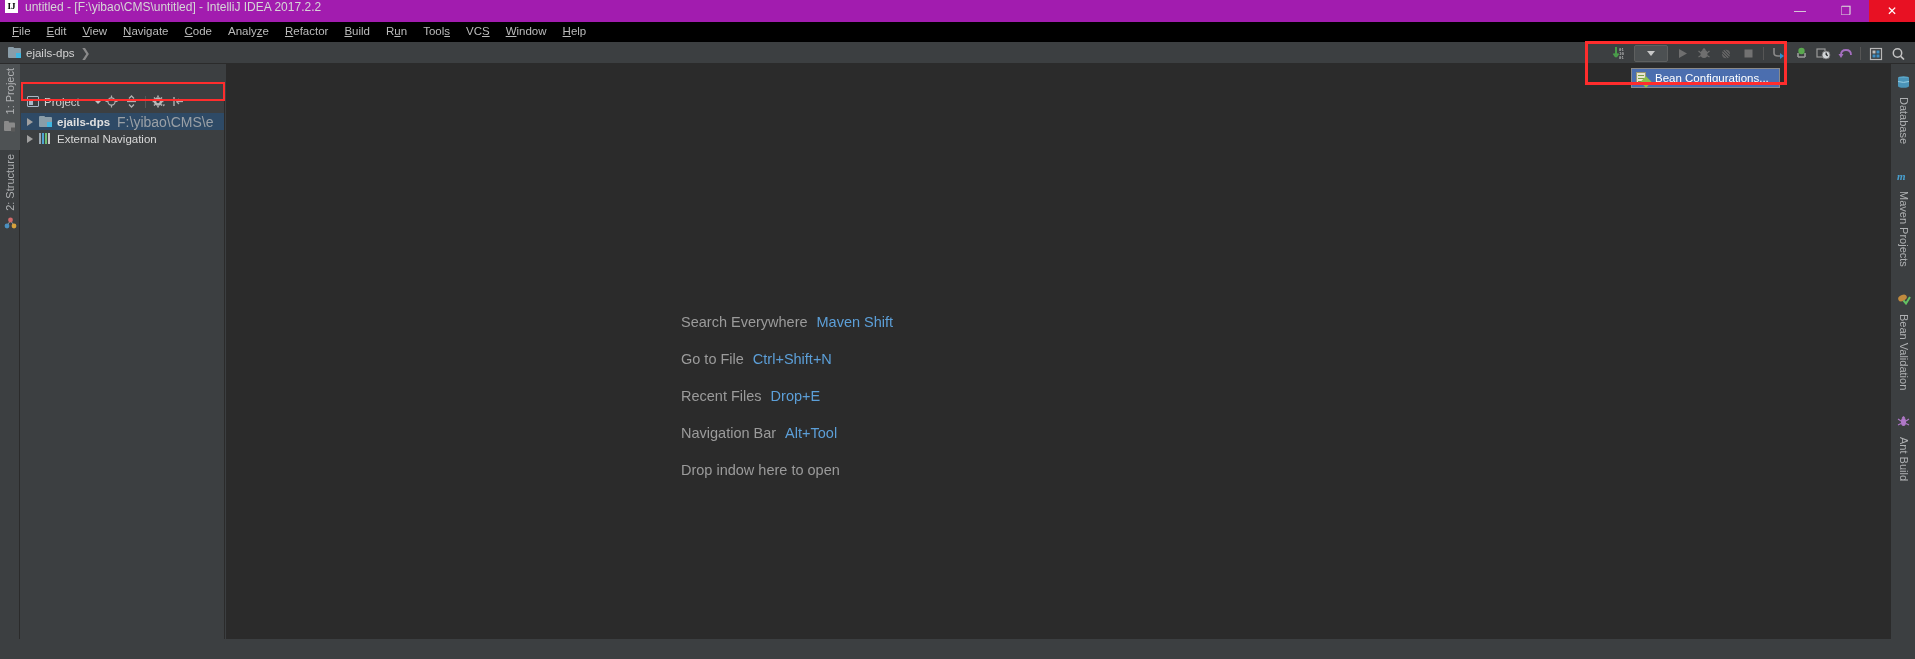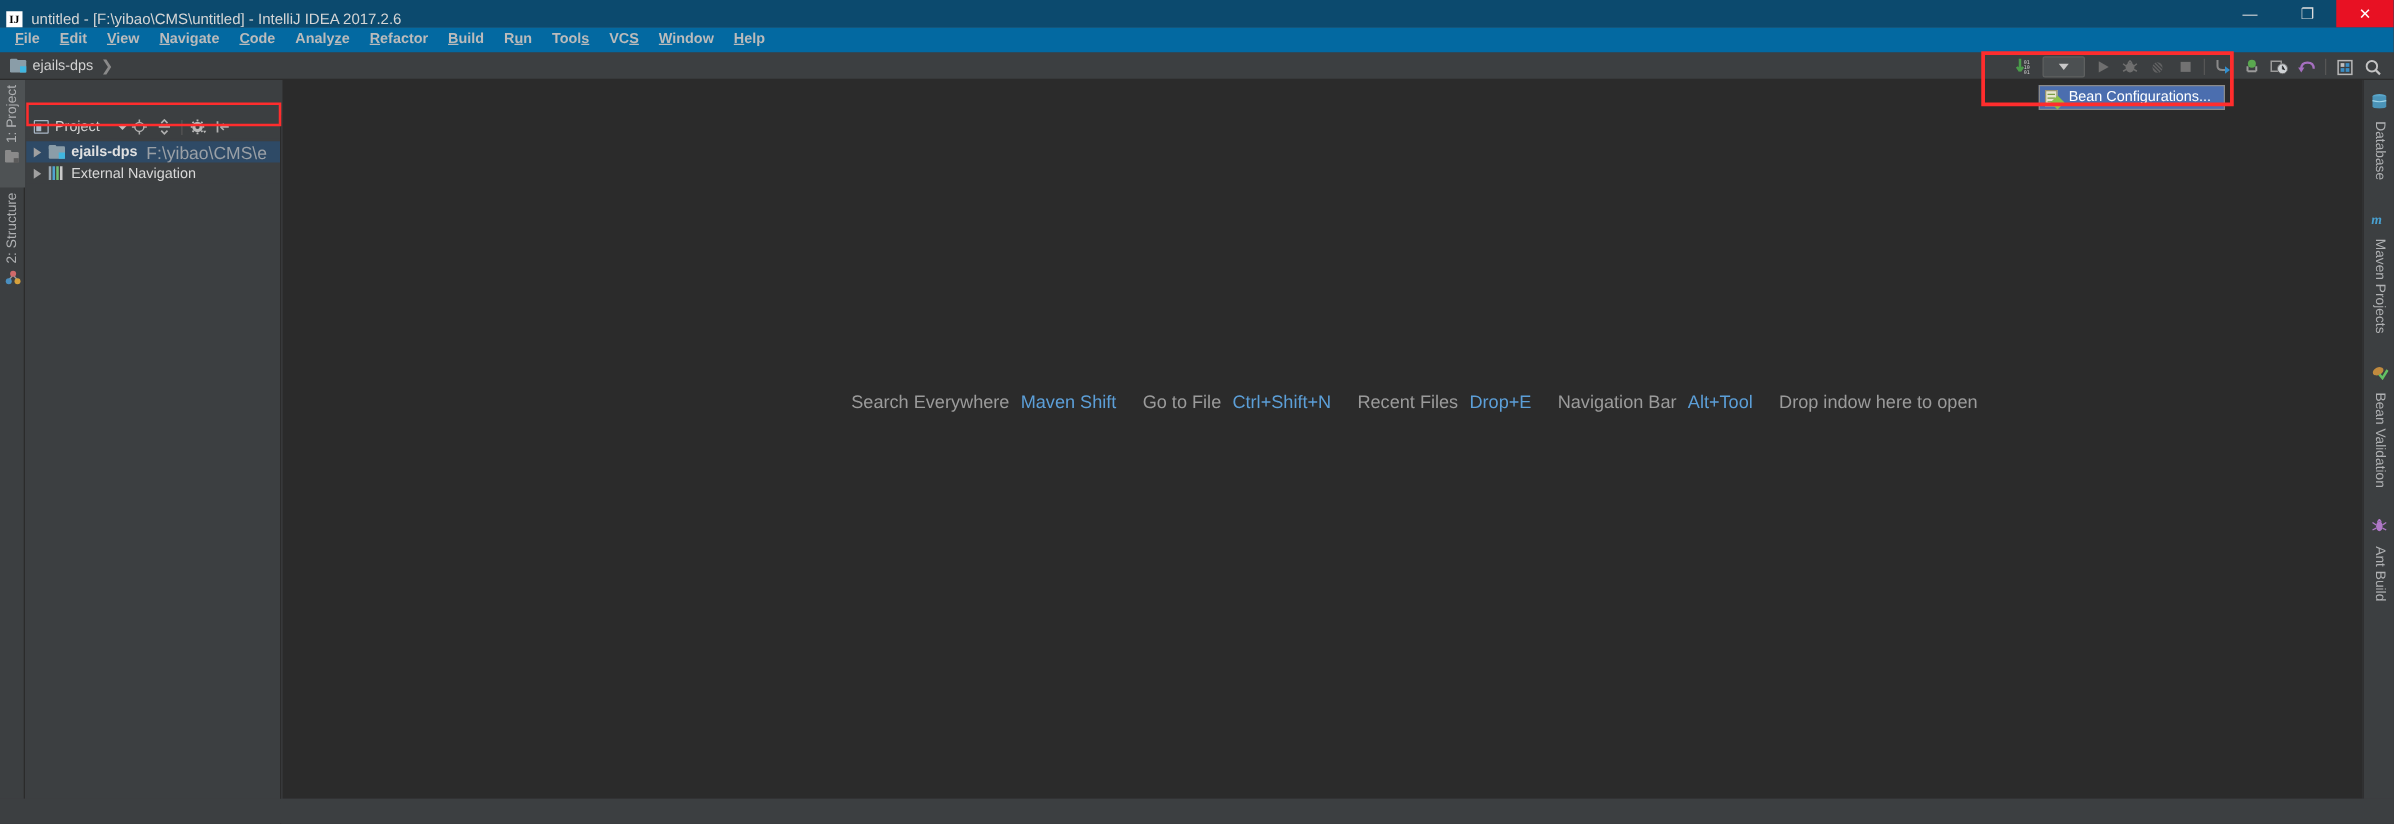--- a/index.html
+++ b/index.html
@@ -7,40 +7,40 @@
     width:1915px; height:659px; overflow:hidden;
     background:#3c3f41;
     font-family:"Liberation Sans", sans-serif;
     -webkit-font-smoothing:antialiased;
   }
   #app{ position:relative; width:1915px; height:659px; background:#3c3f41; }
 
   
   .titlebar{
     position:absolute; left:0; top:0; width:1915px; height:22px;
-    background:#0c4a6e; display:flex; align-items:flex-end;
+    background:#a21caf; display:flex; align-items:flex-start;
   }
   .title-ij-icon{
     width:13px; height:13px; margin-left:5px; margin-right:7px;
     background:#ffffff; color:#000; font-size:9px; font-weight:bold;
     font-family:"Liberation Serif", serif;
     display:flex; align-items:center; justify-content:center; line-height:1;
   }
   .title-text{ font-size:12px; color:#d6d6d6; white-space:nowrap; }
   .win-btns{ position:absolute; right:0; top:0; height:22px; display:flex; }
   .win-btn{
     width:46px; height:22px; display:flex; align-items:center; justify-content:center;
     color:#dcdcdc; font-size:12px; line-height:1;
   }
   .win-btn.close{ background:#e81123; color:#fff; }
 
   
   .menubar{
     position:absolute; left:0; top:22px; width:1915px; height:20px;
-    background:#0369a1; display:flex; align-items:center; padding-left:4px;font-weight:bold;
+    background:#000000; display:flex; align-items:center; padding-left:4px;
   }
   .menu-item{
     font-size:11.5px; color:#bbbbbb; padding:2px 8px; white-space:nowrap; line-height:1;
   }
   .menu-item .mn{ text-decoration:underline; }
 
   
   .navbar{
     position:absolute; left:0; top:42px; width:1915px; height:22px;
     background:#3c3f41; border-bottom:1px solid #2b2b2b;
@@ -176,21 +176,21 @@
   .ann-tree{
     position:absolute; border:2px solid #ff2d2d; pointer-events:none; z-index:40;
   }
 
   
   .editor{
     position:absolute; left:226px; top:64px; width:1664px; height:575px;
     background:#2b2b2b;
   }
   .hints{
-    position:absolute; left:455px; top:250px; display:flex; flex-direction:row;
+    position:absolute; left:455px; top:250px; display:flex; flex-direction:column;
     gap:21px;
   }
   .hint-row{ display:flex; align-items:baseline; white-space:nowrap; }
   .hint-name{ font-size:14.5px; color:#9b9b9b; }
   .hint-key{ font-size:14.5px; color:#5c9fd8; margin-left:9px; }
 
   
   .right-stripe{
     position:absolute; right:0; top:64px; width:25px; height:575px;
     background:#3c3f41; border-left:1px solid #2b2b2b;
@@ -208,21 +208,21 @@
     position:absolute; left:0; bottom:0; width:1915px; height:20px; background:#3c3f41;
   }
 </style>
 </head>
 <body>
 
 <div id="app">
 
   <div class="titlebar">
     <div class="title-ij-icon">IJ</div>
-    <div class="title-text">untitled - [F:\yibao\CMS\untitled] - IntelliJ IDEA 2017.2.6</div>
+    <div class="title-text">untitled - [F:\yibao\CMS\untitled] - IntelliJ IDEA 2017.2.2</div>
     <div class="win-btns">
       <div class="win-btn">—</div>
       <div class="win-btn">❐</div>
       <div class="win-btn close">✕</div>
     </div>
   </div>
 
   <div class="menubar">
     <div class="menu-item"><span class="mn">F</span>ile</div>
     <div class="menu-item"><span class="mn">E</span>dit</div>

